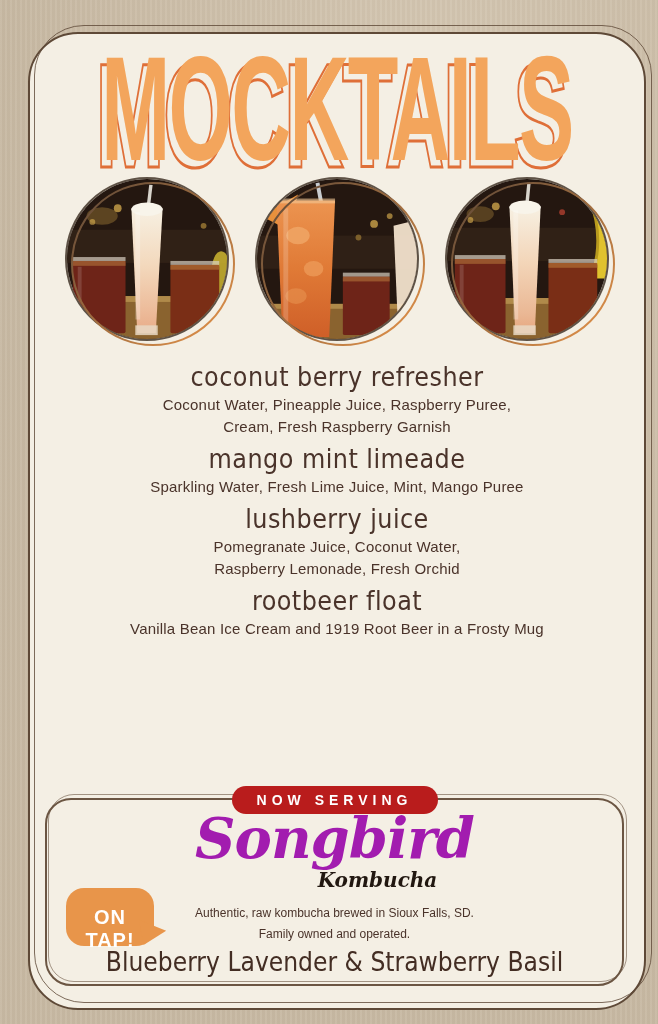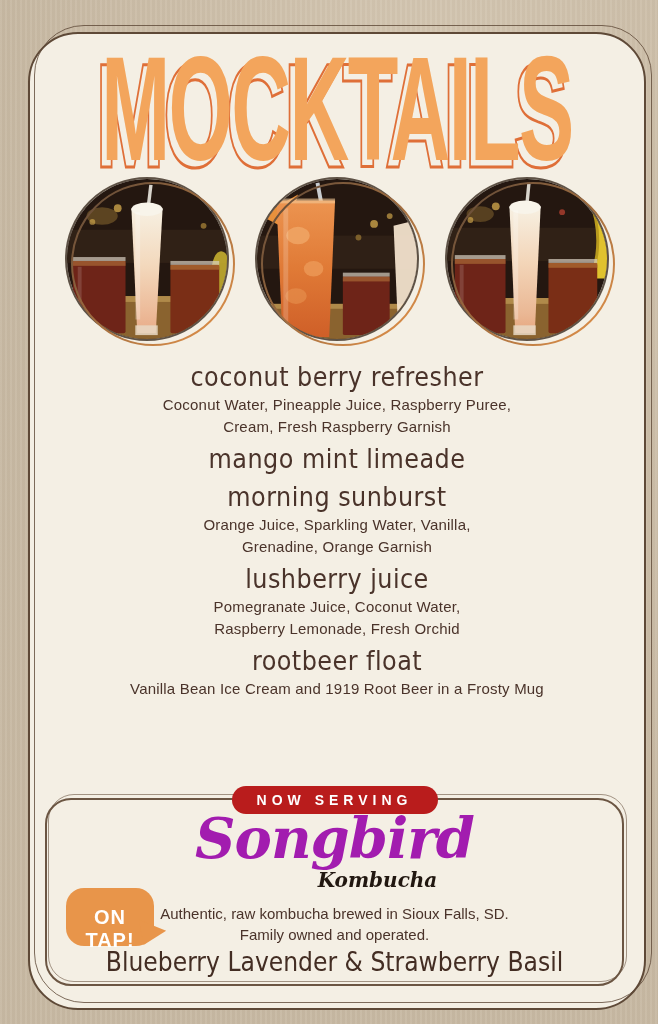--- a/index.html
+++ b/index.html
@@ -94,21 +94,21 @@
     color:#fff; font-weight:bold; font-size:20px; line-height:23px;
     text-align:center; padding-top:18px; letter-spacing:1px;
   }
   .bubble::after {
     content:""; position:absolute; right:-12px; bottom:2px; width:26px; height:28px;
     background:#e8954a; clip-path:polygon(0 8%, 100% 58%, 8% 100%);
     transform:rotate(-6deg);
   }
   .blurb {
     position:absolute; top:103px; width:100%; text-align:center;
-    font-size:15px; line-height:21px; color:#4a332a; white-space:pre-line;
+    font-size:12px; line-height:21px; color:#4a332a; white-space:pre-line;
   }
   .flavors {
     position:absolute; top:146px; width:100%; text-align:center;
     font-family:"DejaVu Sans", sans-serif; font-size:27px; color:#43location2d23;
     color:#432d23; transform:scaleX(.87); letter-spacing:0;
   }
 </style>
 </head>
 <body>
 
@@ -265,25 +265,21 @@
   </div>
 
   <div class="menu">
     <div class="item">
       <div class="item-name">coconut berry refresher</div>
       <div class="item-desc">Coconut Water, Pineapple Juice, Raspberry Puree,
 Cream, Fresh Raspberry Garnish</div>
     </div>
     <div class="item">
       <div class="item-name">mango mint limeade</div>
-    </div>
-    <div class="item">
-      <div class="item-name">morning sunburst</div>
-      <div class="item-desc">Orange Juice, Sparkling Water, Vanilla,
-Grenadine, Orange Garnish</div>
+      <div class="item-desc">Sparkling Water, Fresh Lime Juice, Mint, Mango Puree</div>
     </div>
     <div class="item">
       <div class="item-name">lushberry juice</div>
       <div class="item-desc">Pomegranate Juice, Coconut Water,
 Raspberry Lemonade, Fresh Orchid</div>
     </div>
     <div class="item">
       <div class="item-name">rootbeer float</div>
       <div class="item-desc">Vanilla Bean Ice Cream and 1919 Root Beer in a Frosty Mug</div>
     </div>

